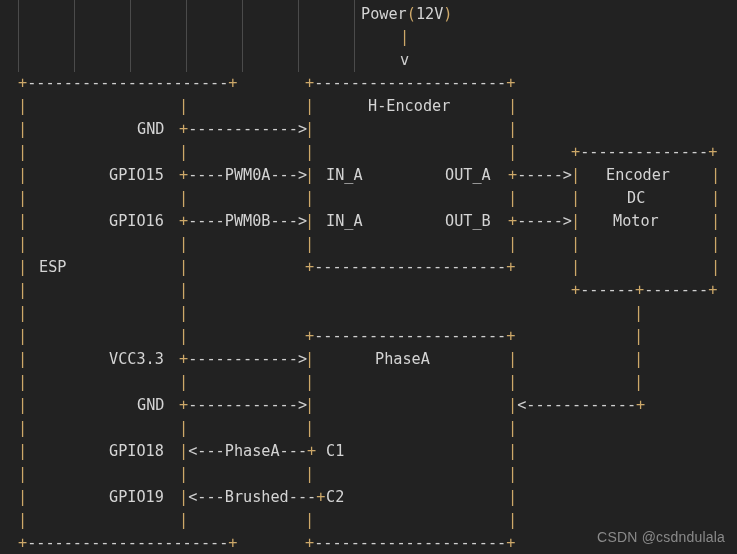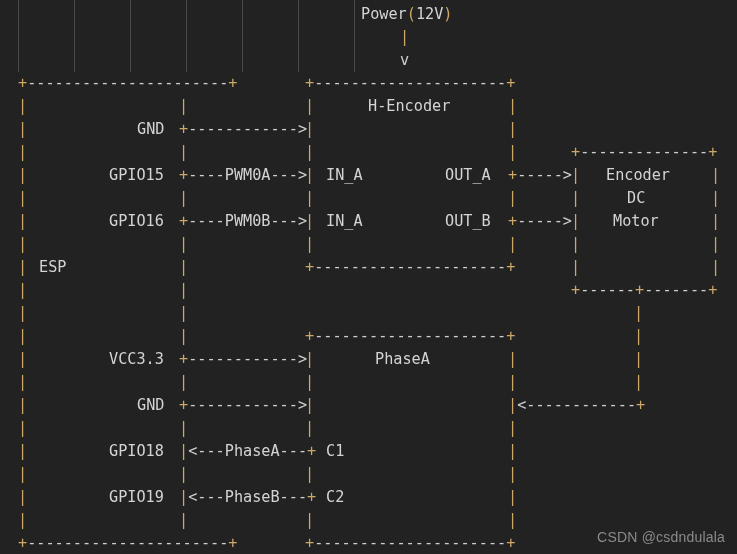--- a/index.html
+++ b/index.html
@@ -148,21 +148,21 @@
       <div style="position: absolute; left: 109px; top: 441px; white-space: pre; font-family: &quot;DejaVu Sans Mono&quot;, &quot;Liberation Mono&quot;, monospace; font-size: 15.2px; line-height: 20px; color: rgb(212, 212, 212);"><span class="g-txt">GPIO18</span></div>
       <div style="position: absolute; left: 179px; top: 441px; white-space: pre; font-family: &quot;DejaVu Sans Mono&quot;, &quot;Liberation Mono&quot;, monospace; font-size: 15.2px; line-height: 20px; color: rgb(212, 212, 212);"><span class="g-box">|</span><span class="g-dash">&lt;---</span><span class="g-txt">PhaseA</span><span class="g-dash">---</span><span class="g-box">+</span></div>
       <div style="position: absolute; left: 326px; top: 441px; white-space: pre; font-family: &quot;DejaVu Sans Mono&quot;, &quot;Liberation Mono&quot;, monospace; font-size: 15.2px; line-height: 20px; color: rgb(212, 212, 212);"><span class="g-txt">C1</span></div>
       <div style="position: absolute; left: 508px; top: 441px; white-space: pre; font-family: &quot;DejaVu Sans Mono&quot;, &quot;Liberation Mono&quot;, monospace; font-size: 15.2px; line-height: 20px; color: rgb(212, 212, 212);"><span class="g-box">|</span></div>
       <div style="position: absolute; left: 18px; top: 464px; white-space: pre; font-family: &quot;DejaVu Sans Mono&quot;, &quot;Liberation Mono&quot;, monospace; font-size: 15.2px; line-height: 20px; color: rgb(212, 212, 212);"><span class="g-box">|</span></div>
       <div style="position: absolute; left: 179px; top: 464px; white-space: pre; font-family: &quot;DejaVu Sans Mono&quot;, &quot;Liberation Mono&quot;, monospace; font-size: 15.2px; line-height: 20px; color: rgb(212, 212, 212);"><span class="g-box">|</span></div>
       <div style="position: absolute; left: 305px; top: 464px; white-space: pre; font-family: &quot;DejaVu Sans Mono&quot;, &quot;Liberation Mono&quot;, monospace; font-size: 15.2px; line-height: 20px; color: rgb(212, 212, 212);"><span class="g-box">|</span></div>
       <div style="position: absolute; left: 508px; top: 464px; white-space: pre; font-family: &quot;DejaVu Sans Mono&quot;, &quot;Liberation Mono&quot;, monospace; font-size: 15.2px; line-height: 20px; color: rgb(212, 212, 212);"><span class="g-box">|</span></div>
       <div style="position: absolute; left: 18px; top: 487px; white-space: pre; font-family: &quot;DejaVu Sans Mono&quot;, &quot;Liberation Mono&quot;, monospace; font-size: 15.2px; line-height: 20px; color: rgb(212, 212, 212);"><span class="g-box">|</span></div>
       <div style="position: absolute; left: 109px; top: 487px; white-space: pre; font-family: &quot;DejaVu Sans Mono&quot;, &quot;Liberation Mono&quot;, monospace; font-size: 15.2px; line-height: 20px; color: rgb(212, 212, 212);"><span class="g-txt">GPIO19</span></div>
-      <div style="position: absolute; left: 179px; top: 487px; white-space: pre; font-family: &quot;DejaVu Sans Mono&quot;, &quot;Liberation Mono&quot;, monospace; font-size: 15.2px; line-height: 20px; color: rgb(212, 212, 212);"><span class="g-box">|</span><span class="g-dash">&lt;---</span><span class="g-txt">PhaseB</span><span class="g-dash">---</span><span class="g-box">+</span></div>
+      <div style="position: absolute; left: 179px; top: 487px; white-space: pre; font-family: &quot;DejaVu Sans Mono&quot;, &quot;Liberation Mono&quot;, monospace; font-size: 15.2px; line-height: 20px; color: rgb(212, 212, 212);"><span class="g-box">|</span><span class="g-dash">&lt;---</span><span class="g-txt">Brushed</span><span class="g-dash">---</span><span class="g-box">+</span></div>
       <div style="position: absolute; left: 326px; top: 487px; white-space: pre; font-family: &quot;DejaVu Sans Mono&quot;, &quot;Liberation Mono&quot;, monospace; font-size: 15.2px; line-height: 20px; color: rgb(212, 212, 212);"><span class="g-txt">C2</span></div>
       <div style="position: absolute; left: 508px; top: 487px; white-space: pre; font-family: &quot;DejaVu Sans Mono&quot;, &quot;Liberation Mono&quot;, monospace; font-size: 15.2px; line-height: 20px; color: rgb(212, 212, 212);"><span class="g-box">|</span></div>
       <div style="position: absolute; left: 18px; top: 510px; white-space: pre; font-family: &quot;DejaVu Sans Mono&quot;, &quot;Liberation Mono&quot;, monospace; font-size: 15.2px; line-height: 20px; color: rgb(212, 212, 212);"><span class="g-box">|</span></div>
       <div style="position: absolute; left: 179px; top: 510px; white-space: pre; font-family: &quot;DejaVu Sans Mono&quot;, &quot;Liberation Mono&quot;, monospace; font-size: 15.2px; line-height: 20px; color: rgb(212, 212, 212);"><span class="g-box">|</span></div>
       <div style="position: absolute; left: 305px; top: 510px; white-space: pre; font-family: &quot;DejaVu Sans Mono&quot;, &quot;Liberation Mono&quot;, monospace; font-size: 15.2px; line-height: 20px; color: rgb(212, 212, 212);"><span class="g-box">|</span></div>
       <div style="position: absolute; left: 508px; top: 510px; white-space: pre; font-family: &quot;DejaVu Sans Mono&quot;, &quot;Liberation Mono&quot;, monospace; font-size: 15.2px; line-height: 20px; color: rgb(212, 212, 212);"><span class="g-box">|</span></div>
       <div style="position: absolute; left: 18px; top: 533px; white-space: pre; font-family: &quot;DejaVu Sans Mono&quot;, &quot;Liberation Mono&quot;, monospace; font-size: 15.2px; line-height: 20px; color: rgb(212, 212, 212);"><span class="g-box">+</span><span class="g-dash">----------------------</span><span class="g-box">+</span></div>
       <div style="position: absolute; left: 305px; top: 533px; white-space: pre; font-family: &quot;DejaVu Sans Mono&quot;, &quot;Liberation Mono&quot;, monospace; font-size: 15.2px; line-height: 20px; color: rgb(212, 212, 212);"><span class="g-box">+</span><span class="g-dash">---------------------</span><span class="g-box">+</span></div>
     </div>
 

